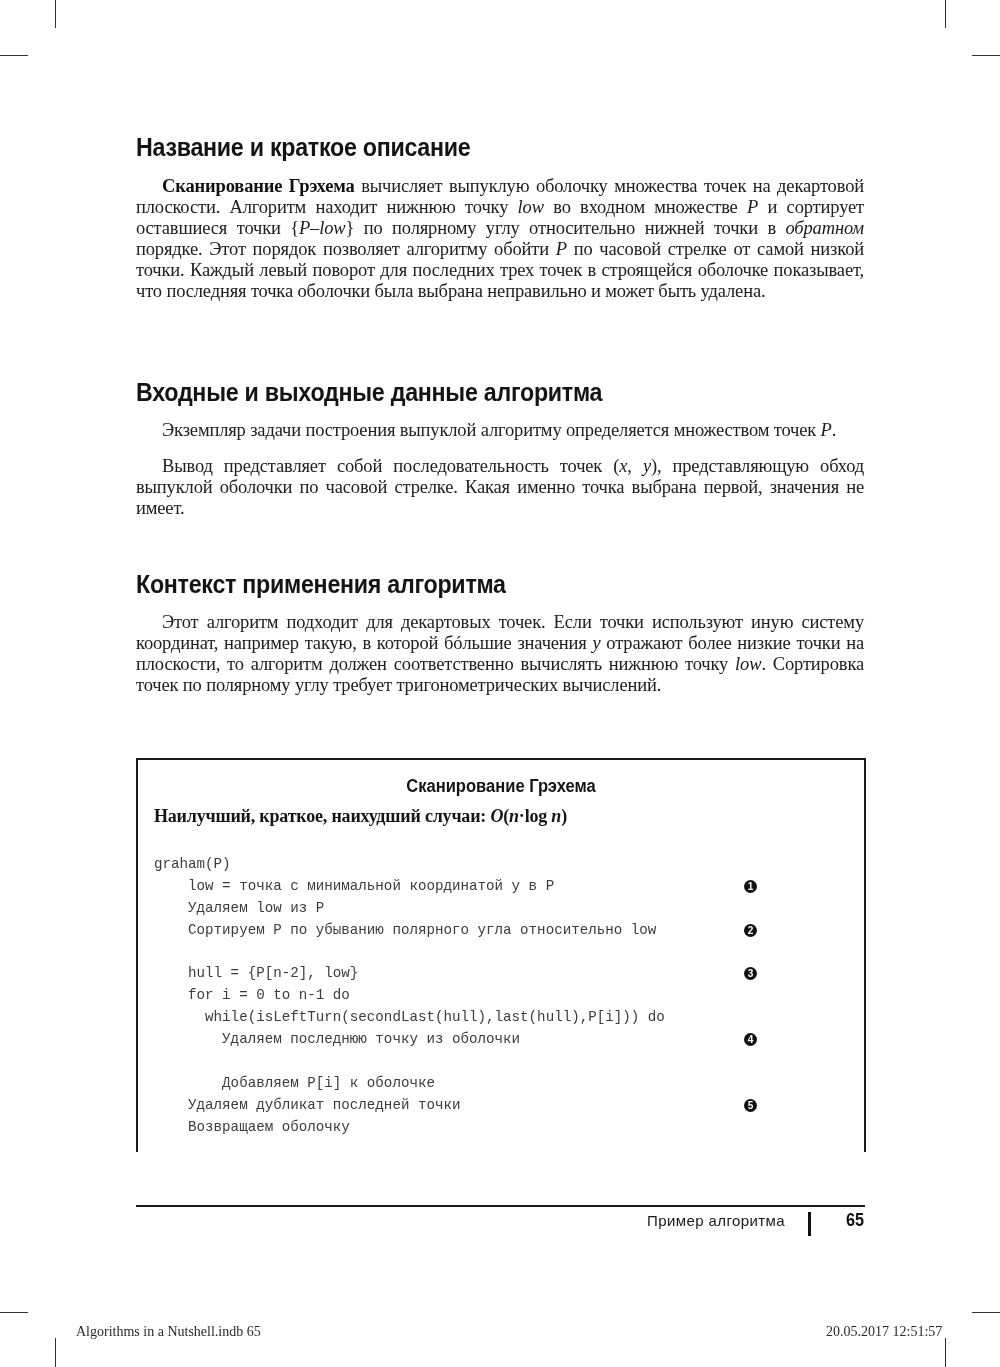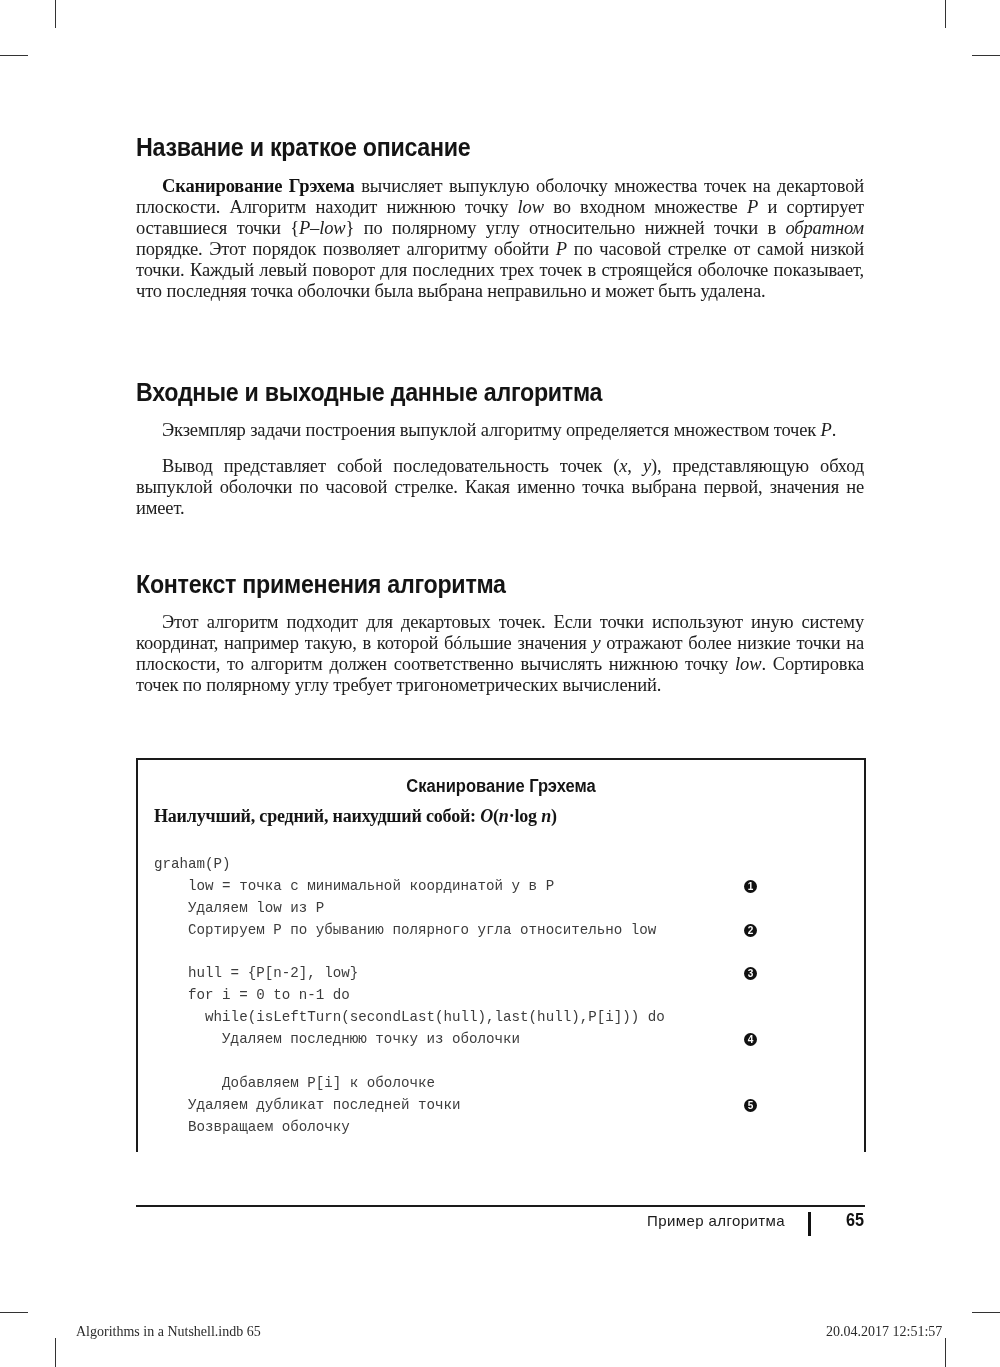--- a/index.html
+++ b/index.html
@@ -185,26 +185,26 @@
   <h2 style="top:378px;">Входные и выходные данные алгоритма</h2>
   <p class="para" style="top:420px;"><span>Экземпляр задачи построения выпуклой алгоритму определяется множеством точек </span><i>P</i><span>.</span></p>
   <p class="para" style="top:456px;"><span>Вывод представляет собой последовательность точек (</span><i>x</i><span>, </span><i>y</i><span>), представляющую обход выпуклой оболочки по часовой стрелке. Какая именно точка выбрана первой, значения не имеет.</span></p>
 
   <h2 style="top:570px;">Контекст применения алгоритма</h2>
   <p class="para" style="top:612px;"><span>Этот алгоритм подходит для декартовых точек. Если точки используют иную систему координат, например такую, в которой бóльшие значения </span><i>y</i><span> отражают более низкие точки на плоскости, то алгоритм должен соответственно вычислять нижнюю точку </span><i>low</i><span>. Сортировка точек по полярному углу требует тригонометрических вычислений.</span></p>
 
   <div class="algo-box">
     <div class="algo-title">Сканирование Грэхема</div>
     <div class="algo-complexity">
-      <span>Наилучший, средний, наихудший собой: </span><i>O</i><span>(</span><i>n</i><span>·log </span><i>n</i><span>)</span>
+      <span>Наилучший, краткое, наихудший случаи: </span><i>O</i><span>(</span><i>n</i><span>·log </span><i>n</i><span>)</span>
     </div>
     <div class="code" id="code-block"><div class="code-line"><span>graham(P)</span></div><div class="code-line"><span>    low = точка с минимальной координатой y в P</span><span class="callout">1</span></div><div class="code-line"><span>    Удаляем low из P</span></div><div class="code-line"><span>    Сортируем P по убыванию полярного угла относительно low</span><span class="callout">2</span></div><div class="code-line"><span></span></div><div class="code-line"><span>    hull = {P[n-2], low}</span><span class="callout">3</span></div><div class="code-line"><span>    for i = 0 to n-1 do</span></div><div class="code-line"><span>      while(isLeftTurn(secondLast(hull),last(hull),P[i])) do</span></div><div class="code-line"><span>        Удаляем последнюю точку из оболочки</span><span class="callout">4</span></div><div class="code-line"><span></span></div><div class="code-line"><span>        Добавляем P[i] к оболочке</span></div><div class="code-line"><span>    Удаляем дубликат последней точки</span><span class="callout">5</span></div><div class="code-line"><span>    Возвращаем оболочку</span></div></div>
   </div>
 
 </div>
 
 <div class="footer-rule"></div>
 <div class="running-head">Пример алгоритма</div>
 <div class="running-sep"></div>
 <div class="page-number">65</div>
 
 <div class="slug" style="left:76px;">Algorithms in a Nutshell.indb   65</div>
-<div class="slug" style="left:826px;">20.04.2017   12:51:57</div>
+<div class="slug" style="left:826px;">20.05.2017   12:51:57</div>
 
 </body></html>

